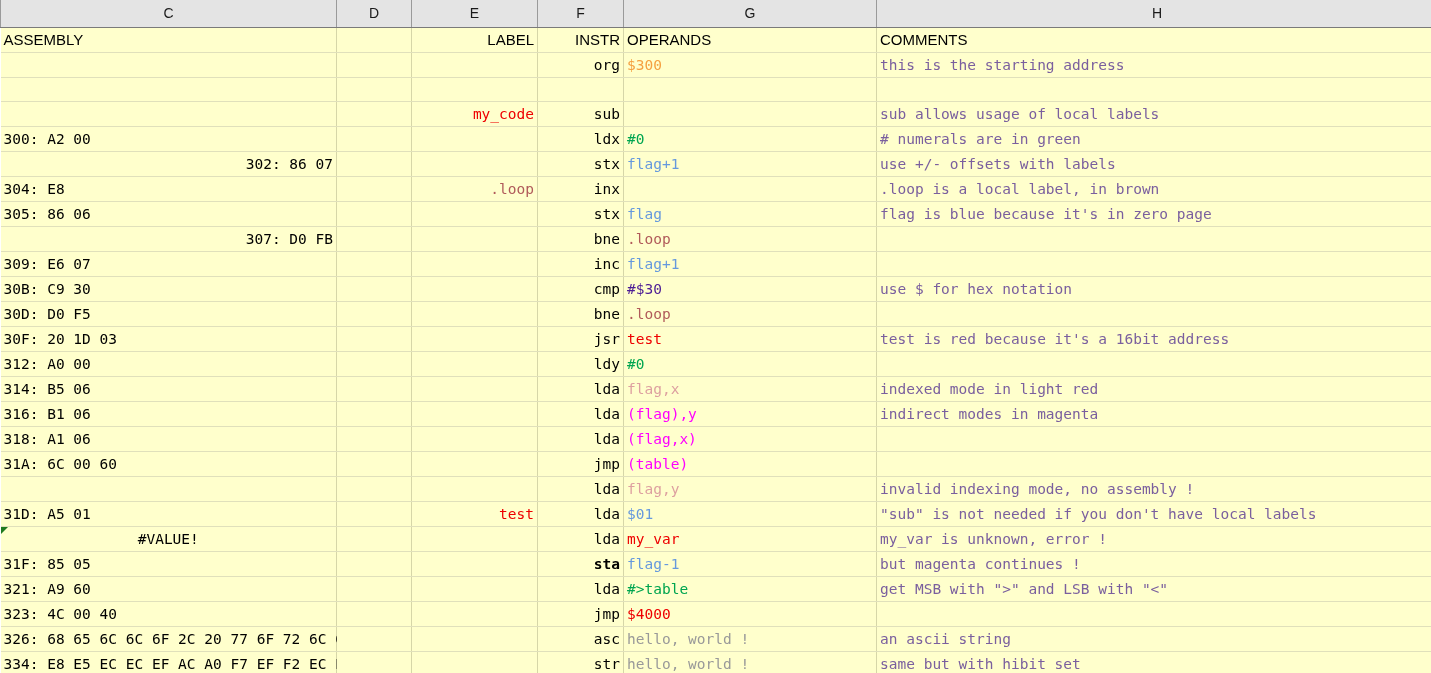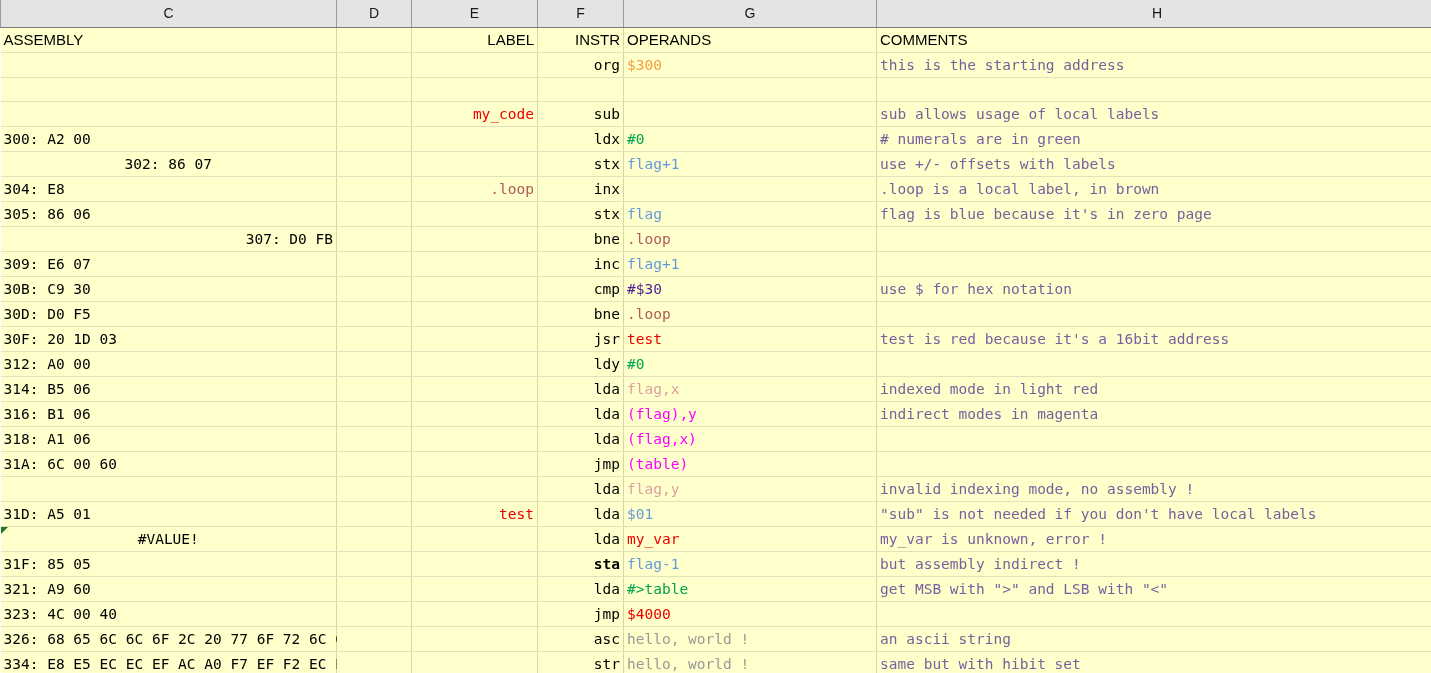--- a/index.html
+++ b/index.html
@@ -132,21 +132,21 @@
         </tr>
         <tr class="datarow">
           <td class="c-col" style="color: rgb(0, 0, 0); text-align: left;"><span>300: A2 00</span></td>
           <td class="d-col"><span></span></td>
           <td class="e-col"><span></span></td>
           <td class="f-col" style="color: rgb(0, 0, 0);"><span>ldx</span></td>
           <td class="g-col" style="color: rgb(0, 165, 80);"><span>#0</span></td>
           <td class="h-col" style="color: rgb(122, 95, 158);"><span># numerals are in green</span></td>
         </tr>
         <tr class="datarow">
-          <td class="c-col" style="color: rgb(0, 0, 0); text-align: center;"><span>302: 86 07</span></td>
+          <td class="c-col" style="color: rgb(0, 0, 0); text-align: right;"><span>302: 86 07</span></td>
           <td class="d-col"><span></span></td>
           <td class="e-col"><span></span></td>
           <td class="f-col" style="color: rgb(0, 0, 0);"><span>stx</span></td>
           <td class="g-col" style="color: rgb(102, 153, 221);"><span>flag+1</span></td>
           <td class="h-col" style="color: rgb(122, 95, 158);"><span>use +/- offsets with labels</span></td>
         </tr>
         <tr class="datarow">
           <td class="c-col" style="color: rgb(0, 0, 0); text-align: left;"><span>304: E8</span></td>
           <td class="d-col"><span></span></td>
           <td class="e-col" style="color: rgb(176, 90, 90);"><span>.loop</span></td>
@@ -265,21 +265,21 @@
           <td class="f-col" style="color: rgb(0, 0, 0);"><span>lda</span></td>
           <td class="g-col" style="color: rgb(238, 0, 0);"><span>my_var</span></td>
           <td class="h-col" style="color: rgb(122, 95, 158);"><span>my_var is unknown, error !</span></td>
         </tr>
         <tr class="datarow">
           <td class="c-col" style="color: rgb(0, 0, 0); text-align: left;"><span>31F: 85 05</span></td>
           <td class="d-col"><span></span></td>
           <td class="e-col"><span></span></td>
           <td class="f-col" style="color: rgb(0, 0, 0); font-weight: bold;"><span>sta</span></td>
           <td class="g-col" style="color: rgb(102, 153, 221);"><span>flag-1</span></td>
-          <td class="h-col" style="color: rgb(122, 95, 158);"><span>but assembly indirect !</span></td>
+          <td class="h-col" style="color: rgb(122, 95, 158);"><span>but magenta continues !</span></td>
         </tr>
         <tr class="datarow">
           <td class="c-col" style="color: rgb(0, 0, 0); text-align: left;"><span>321: A9 60</span></td>
           <td class="d-col"><span></span></td>
           <td class="e-col"><span></span></td>
           <td class="f-col" style="color: rgb(0, 0, 0);"><span>lda</span></td>
           <td class="g-col" style="color: rgb(0, 165, 80);"><span>#&gt;table</span></td>
           <td class="h-col" style="color: rgb(122, 95, 158);"><span>get MSB with "&gt;" and LSB with "&lt;"</span></td>
         </tr>
         <tr class="datarow">

